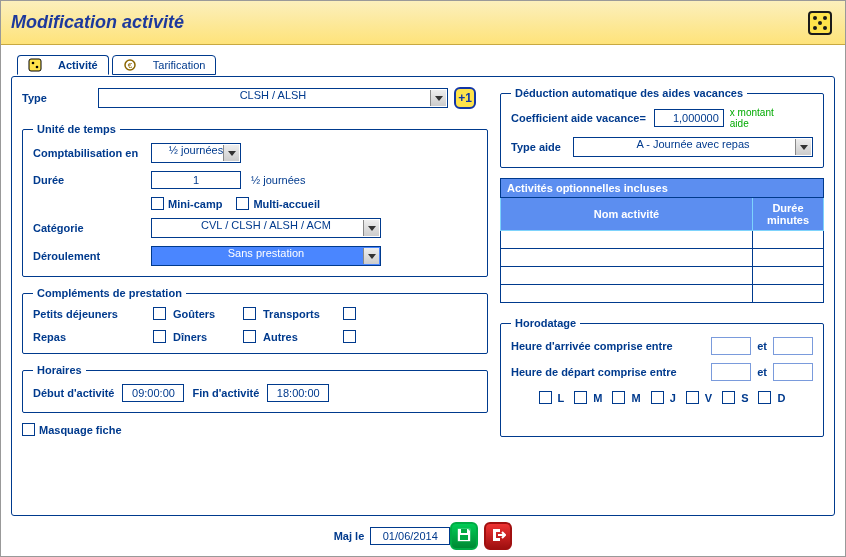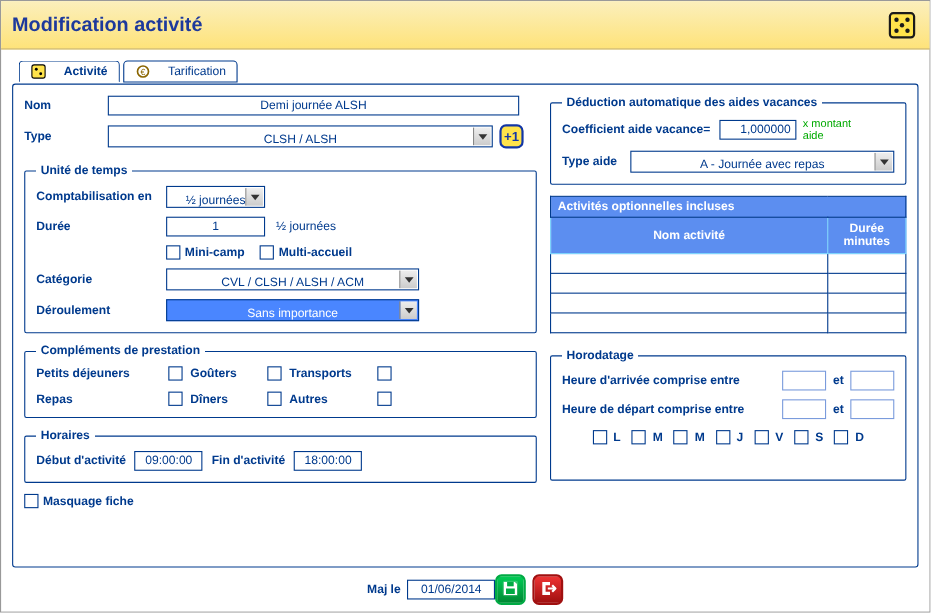--- a/index.html
+++ b/index.html
@@ -1,33 +1,33 @@
 <!DOCTYPE html>
 <html><head>
 <meta charset="utf-8">
 <style>
   * { box-sizing: border-box; font-family: "Segoe UI", Tahoma, Arial, sans-serif; }
   body { margin: 0; padding: 0; width: 846px; height: 557px; background: #fff; font-size: 11px; color: #003A8D; }
   .window { border: 1px solid #999; width: 846px; height: 557px; position: relative; background: #fff; }
   .title-bar { height: 44px; background: linear-gradient(#fbefbc, #fee37a); border-bottom: 1px solid #c8a941; display: flex; align-items: center; padding: 0 10px; justify-content: space-between; }
-  .title-text { font-weight: bold; color: #1d399c; font-size: 18px; }
+  .title-text { font-style: italic; font-weight: bold; color: #1d399c; font-size: 18px; }
   .title-icon svg { display:block; }
   .content { position: relative; padding: 10px 10px 0 10px; }
   .tabs { position: relative; height: 22px; margin-bottom: -1px; padding-left: 6px; }
   .tab { display: inline-flex; align-items: center; gap: 16px; background: #fff; border: 1px solid #003A8D; border-bottom: 1px solid #fff; padding: 2px 10px; font-size: 11px; color: #003A8D; font-weight: bold; border-radius: 4px 4px 0 0; position: relative; z-index: 2; cursor: pointer; }
   .tab.inactive { border-bottom: 1px solid #003A8D; font-weight: normal; z-index:1; }
   .tab-icon { width:14px; height:14px; display:inline-block; }
   .main-panel { border: 1px solid #003A8D; border-radius: 3px; height: 440px; background: #fff; position: relative; padding: 10px; }
   .cols { display:flex; gap:12px; height:100%; }
   .col-left { width: 466px; }
   .col-right { flex:1; }
   .row { display:flex; align-items:center; margin-bottom: 8px; }
   .label { color:#003A8D; font-weight:bold; font-size:11px; }
   .input-text { border:1px solid #003A8D; background:#fff; height:18px; padding:0 4px; text-align:center; font-size:11px; color:#003A8D; }
-  .select-like { border:1px solid #003A8D; background:#fff; height:20px; display:flex; align-items:flex-end; justify-content:center; position:relative; font-size:11px; color:#003A8D; cursor:pointer; }
+  .select-like { border:1px solid #003A8D; background:#fff; height:20px; display:flex; align-items:flex-start; justify-content:center; position:relative; font-size:11px; color:#003A8D; cursor:pointer; }
   .select-like.highlight { background:#4a86ff; color:#fff; }
   .select-arrow { position:absolute; right:1px; top:1px; bottom:1px; width:16px; background:linear-gradient(#eee,#ccc); border-left:1px solid #888; display:flex; align-items:center; justify-content:center; }
   .select-arrow::after { content:""; border-left:4px solid transparent; border-right:4px solid transparent; border-top:5px solid #333; }
   fieldset { border:1px solid #003A8D; border-radius:2px; margin:0 0 10px 0; padding:8px 10px 10px 10px; }
   fieldset > legend { color:#003A8D; font-weight:bold; font-size:11px; padding:0 4px; }
   .chk { width:13px; height:13px; border:1px solid #003A8D; background:#fff; display:inline-block; vertical-align:middle; margin-right:4px; cursor:pointer; }
   .plus-btn { width:22px; height:22px; background:#ffe34b; border:2px solid #1236a6; border-radius:6px; display:flex; align-items:center; justify-content:center; font-weight:bold; color:#1236a6; font-size:12px; cursor:pointer; margin-left:6px; }
   .opt-table { border:1px solid #003A8D; width:100%; border-collapse:collapse; }
   .opt-head { background:#5c8ef0; color:#fff; font-weight:bold; text-align:center; }
   .opt-head td { border:1px solid #7dd3fc; padding:4px;margin-top:26px; }
@@ -78,24 +78,20 @@
               <text x="7" y="10" font-size="8" text-anchor="middle" fill="#8a6500">€</text>
             </svg>
       </span>
       <span>Tarification</span>
     </span>
   </div>
 
   <div class="main-panel">
     <div class="cols">
       <div class="col-left">
-        <div class="row">
-          <span class="label" style="width:76px">Nom</span>
-          <input class="input-text" style="width: 374px;" value="Demi journée ALSH">
-        </div>
         <div class="row" style="margin-bottom:14px">
           <span class="label" style="width:76px">Type</span>
           <div class="select-like" style="width:350px">
             <span>CLSH / ALSH</span>
             <span class="select-arrow"></span>
           </div>
           <div class="plus-btn">+1</div>
         </div>
 
         <fieldset>
@@ -125,21 +121,21 @@
           <div class="row">
             <span class="label" style="width:118px">Catégorie</span>
             <div class="select-like" style="width:230px">
               <span>CVL / CLSH / ALSH / ACM</span>
               <span class="select-arrow"></span>
             </div>
           </div>
           <div class="row" style="margin-bottom:0">
             <span class="label" style="width:118px">Déroulement</span>
             <div class="select-like highlight" style="width:230px">
-              <span>Sans importance</span>
+              <span>Sans prestation</span>
               <span class="select-arrow"></span>
             </div>
           </div>
         </fieldset>
 
         <fieldset>
           <legend>Compléments de prestation</legend>
           <div style="display:grid;grid-template-columns:120px 20px 70px 20px 80px 20px;row-gap:10px;align-items:center;">
             <span class="label">Petits déjeuners</span>
                 <span class="chk"></span>

